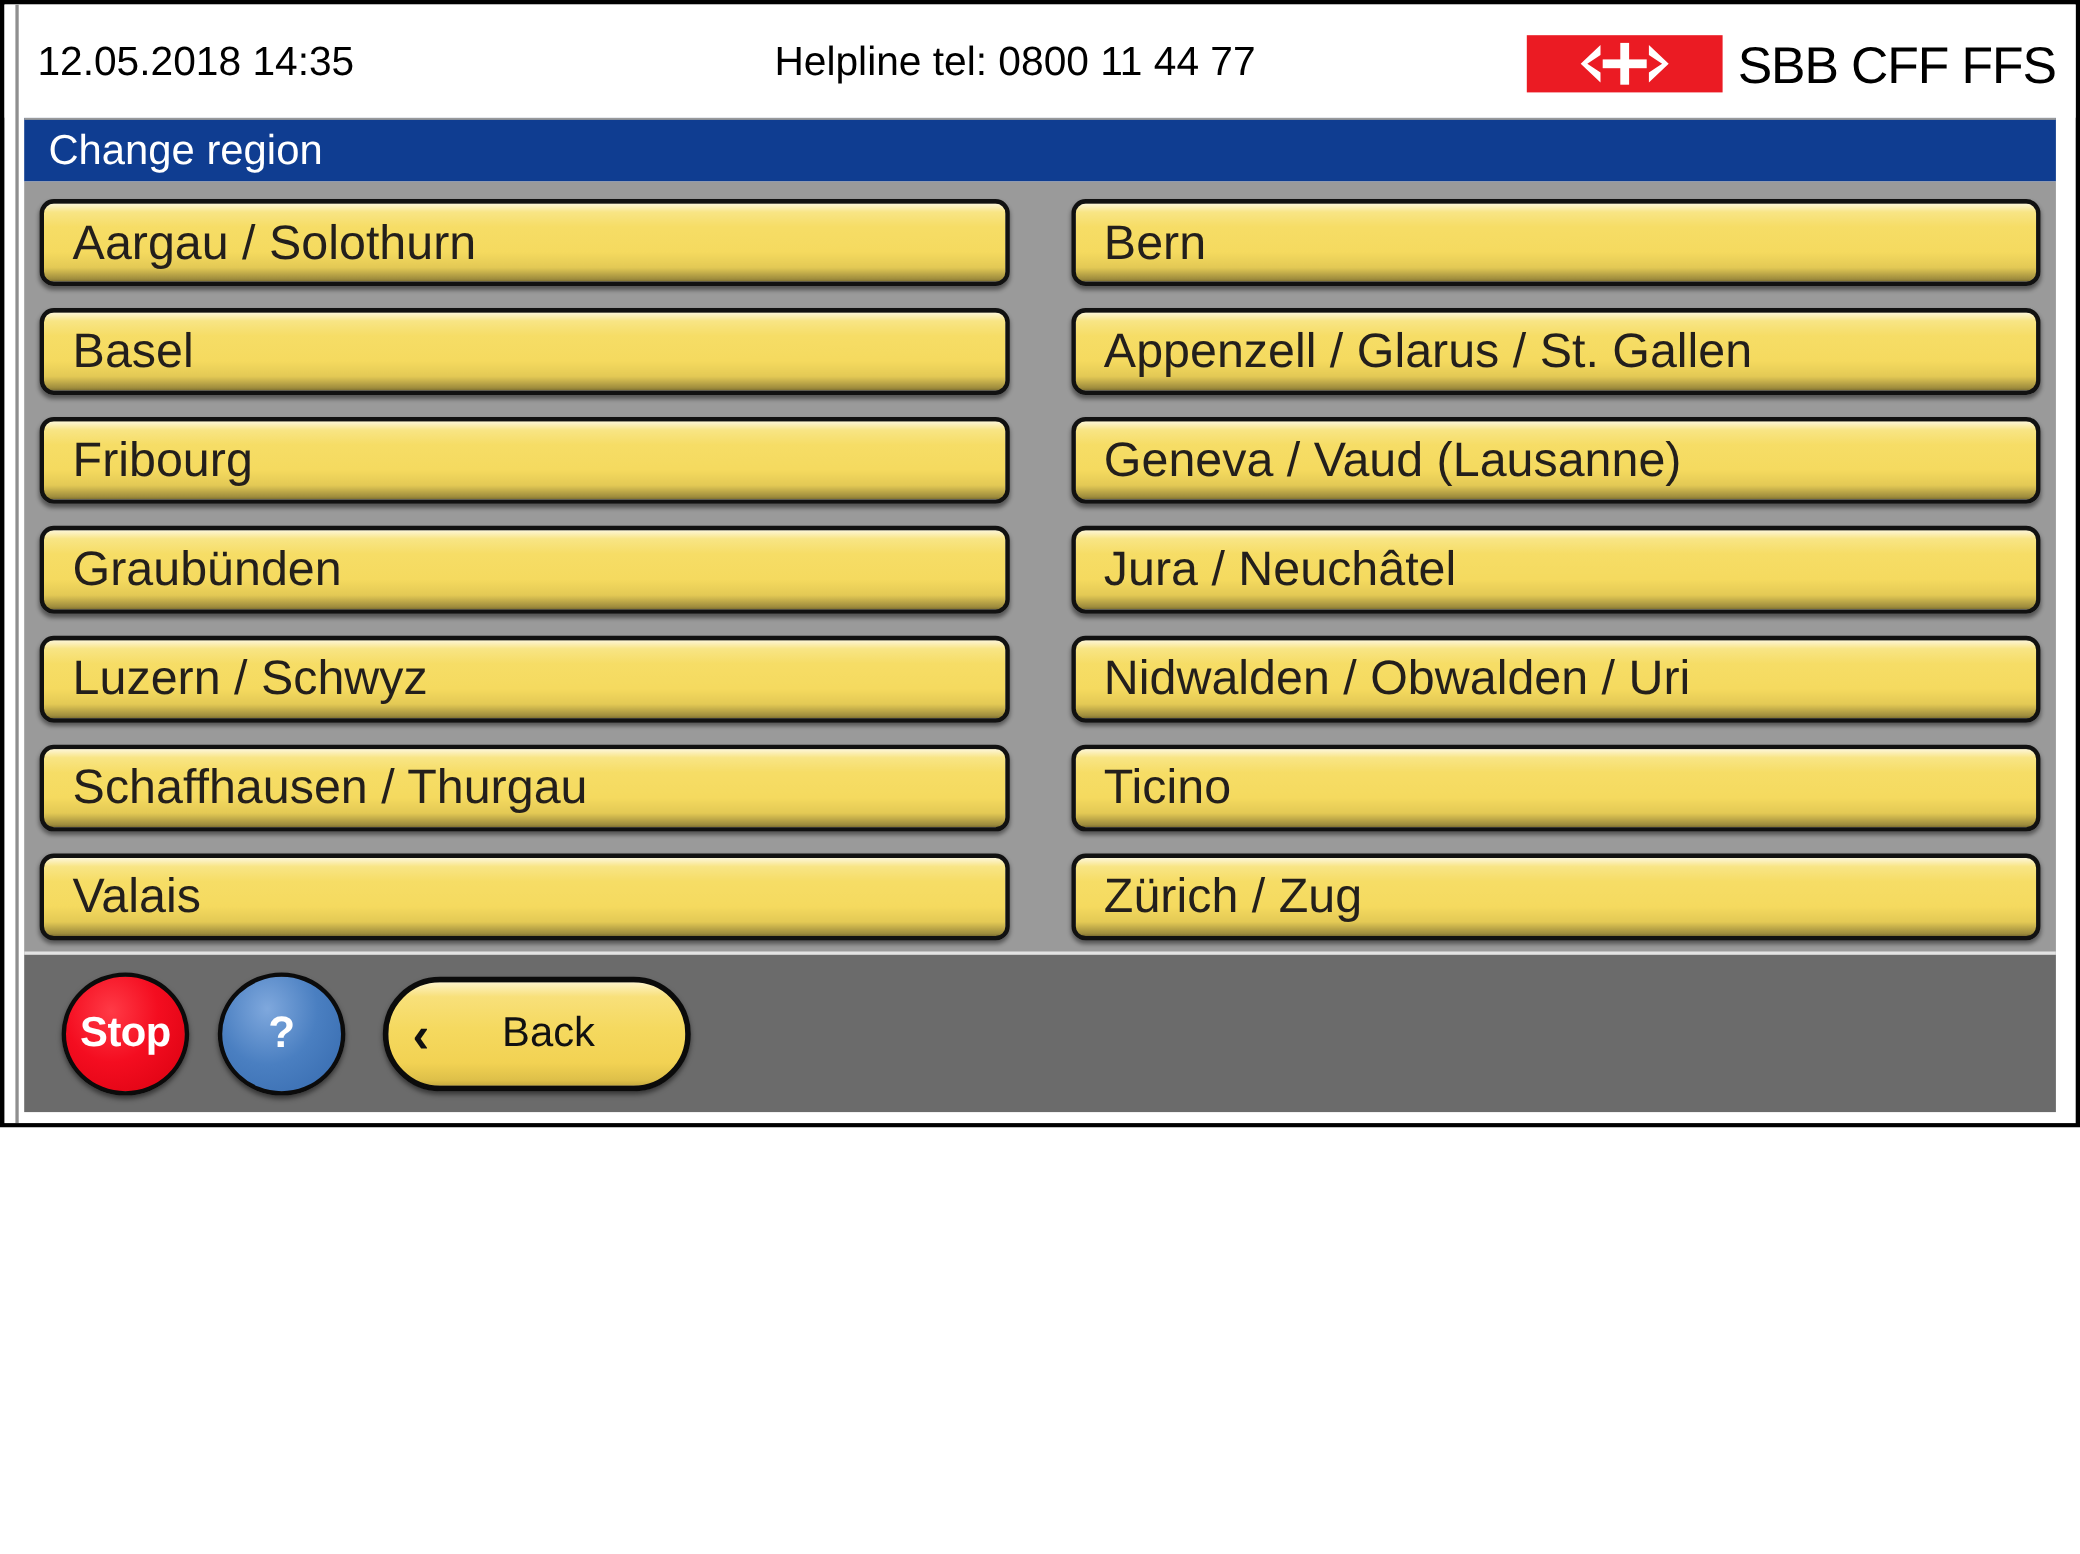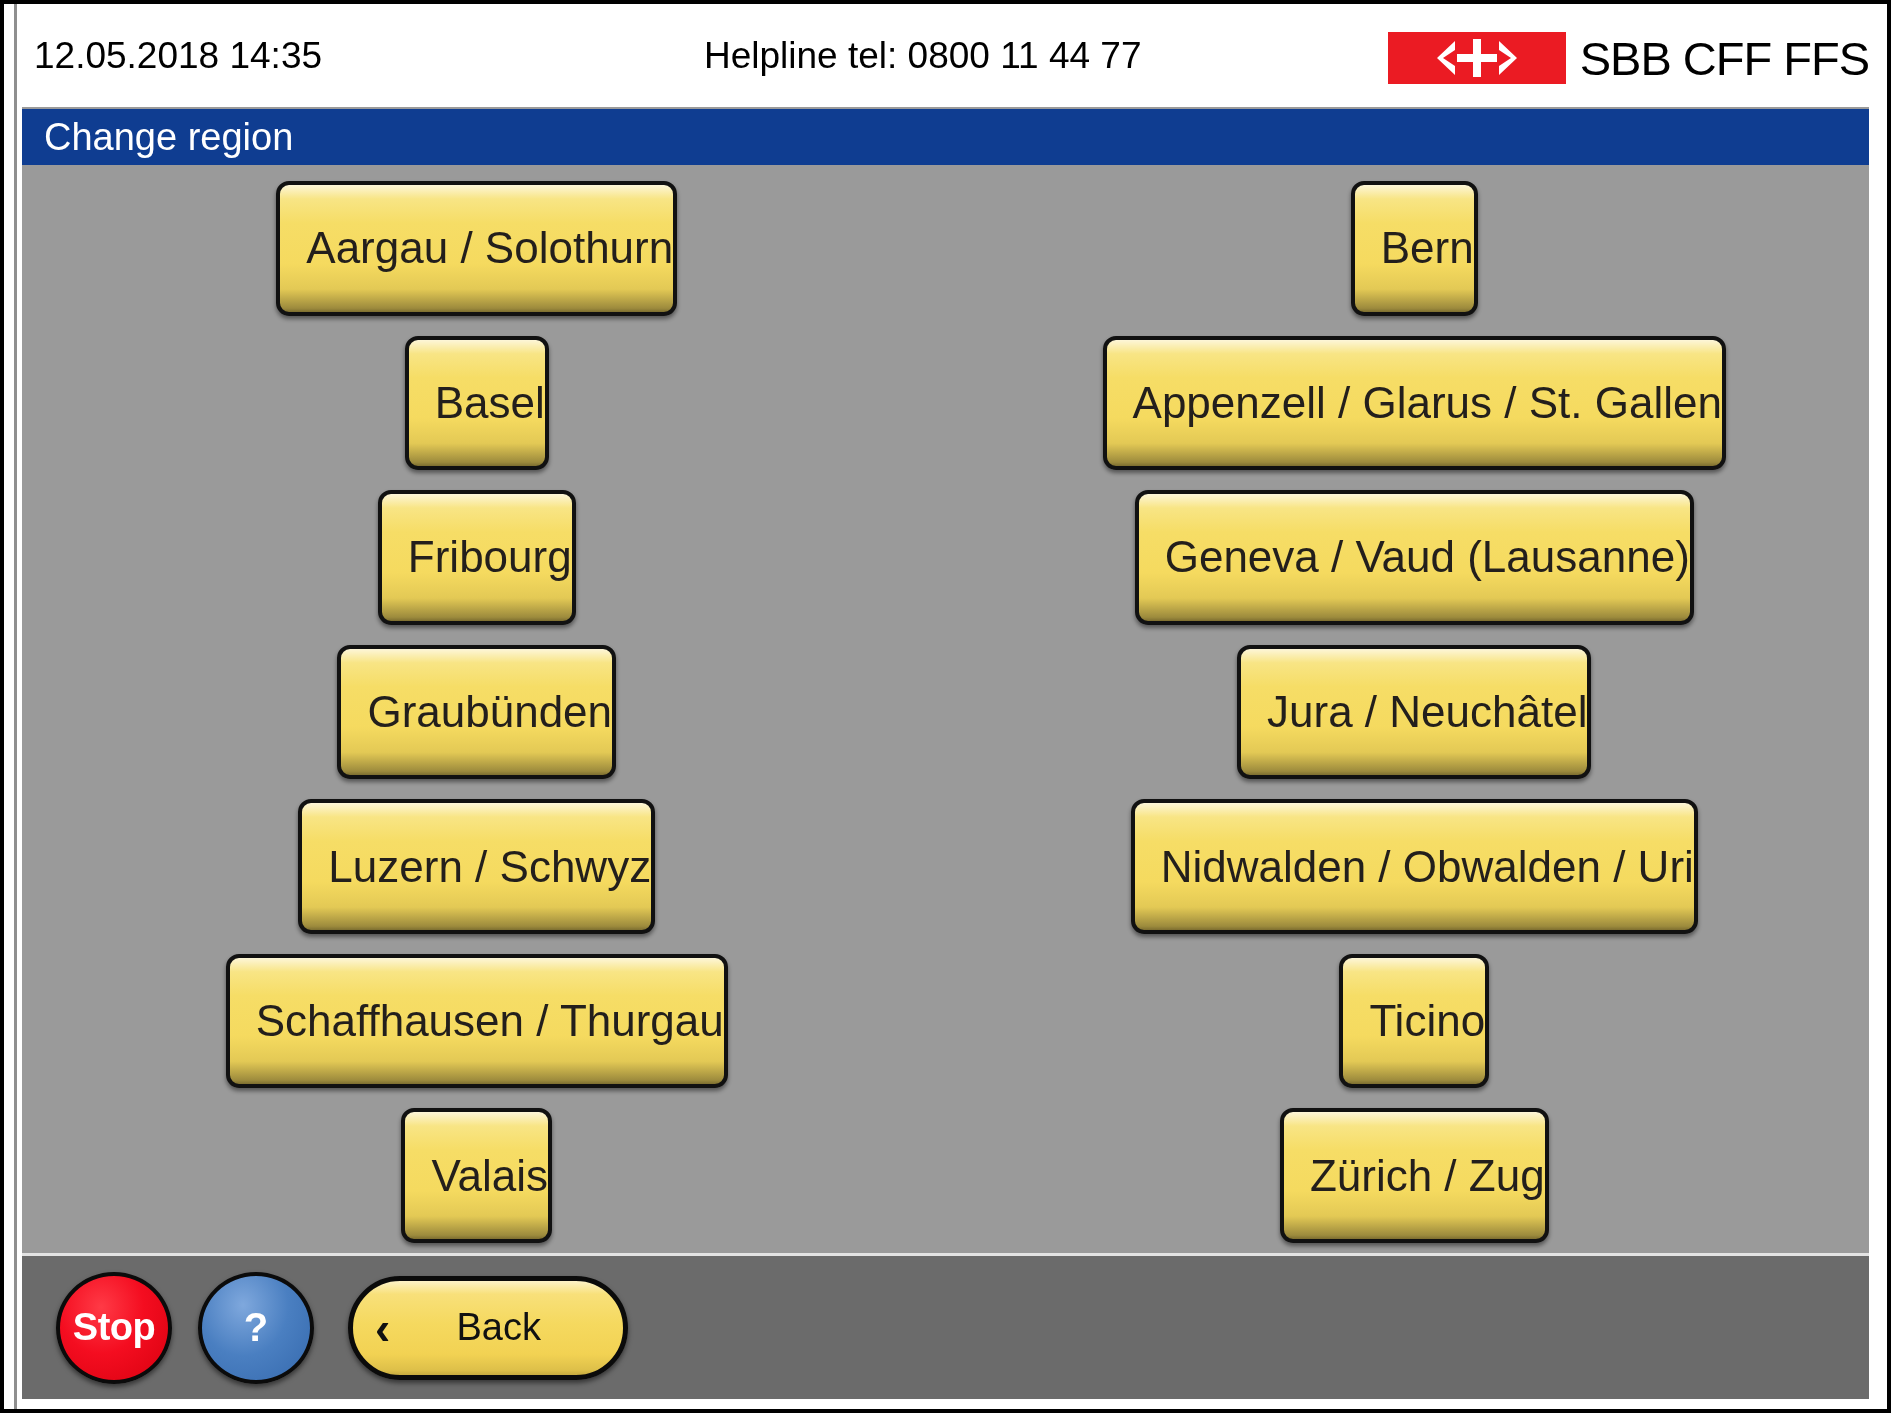--- a/index.html
+++ b/index.html
@@ -8,21 +8,21 @@
     background: #ffffff;
   }
   body {
     font-family: "Liberation Sans", sans-serif;
   }
 
   
   #kiosk {
     position: relative;
     width: 1891px;
-    height: 1413px;
+    height: 1025px;
     box-sizing: border-box;
     background: #ffffff;
     border: 4px solid #000000;
     overflow: hidden;
     display: flex;
     flex-direction: column;
   }
   
   #kiosk::before {
     content: "";
@@ -112,21 +112,20 @@
     box-sizing: border-box;
     display: flex;
     gap: 56px;
     overflow: hidden;
   }
   .column {
     flex: 1 1 0;
     display: flex;
     flex-direction: column;
     gap: 20px;
-    align-items: center;
   }
 
   
   .region-btn {
     flex: 1 1 0;
     min-height: 0;
     border: 4px solid #111111;
     border-radius: 13px;
     background: linear-gradient(to bottom,
                 #fdf6d8 0%,

